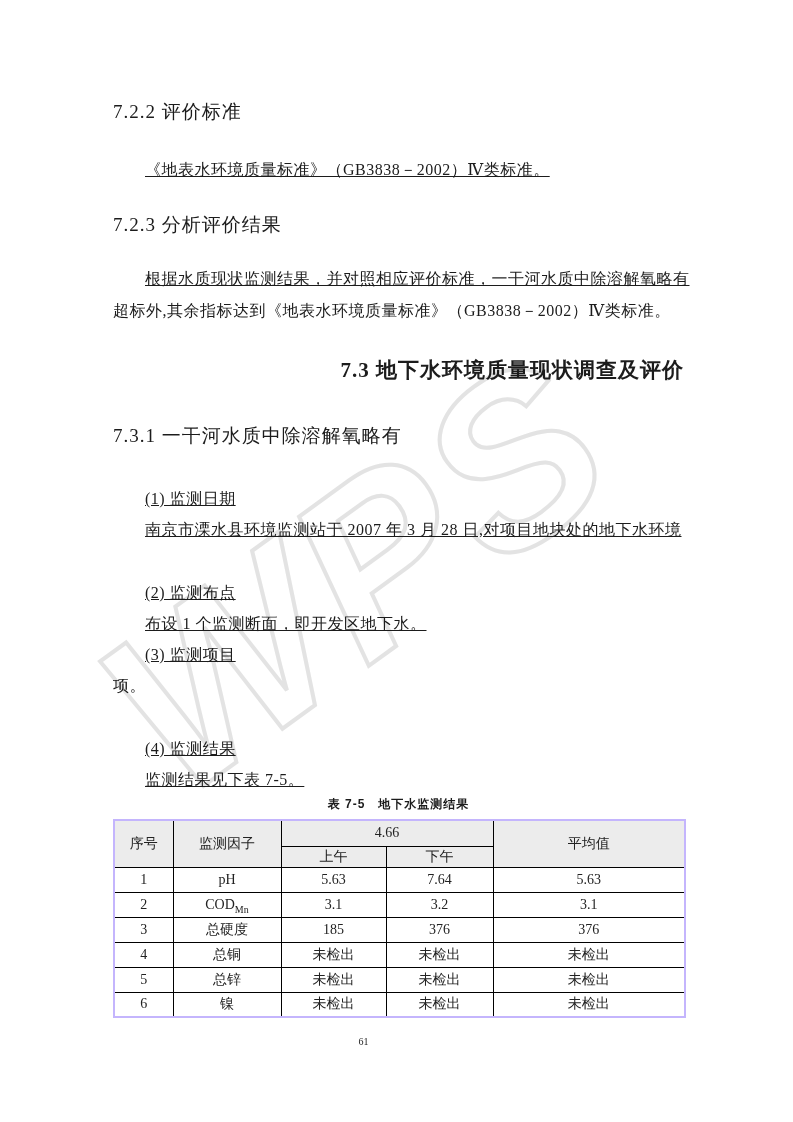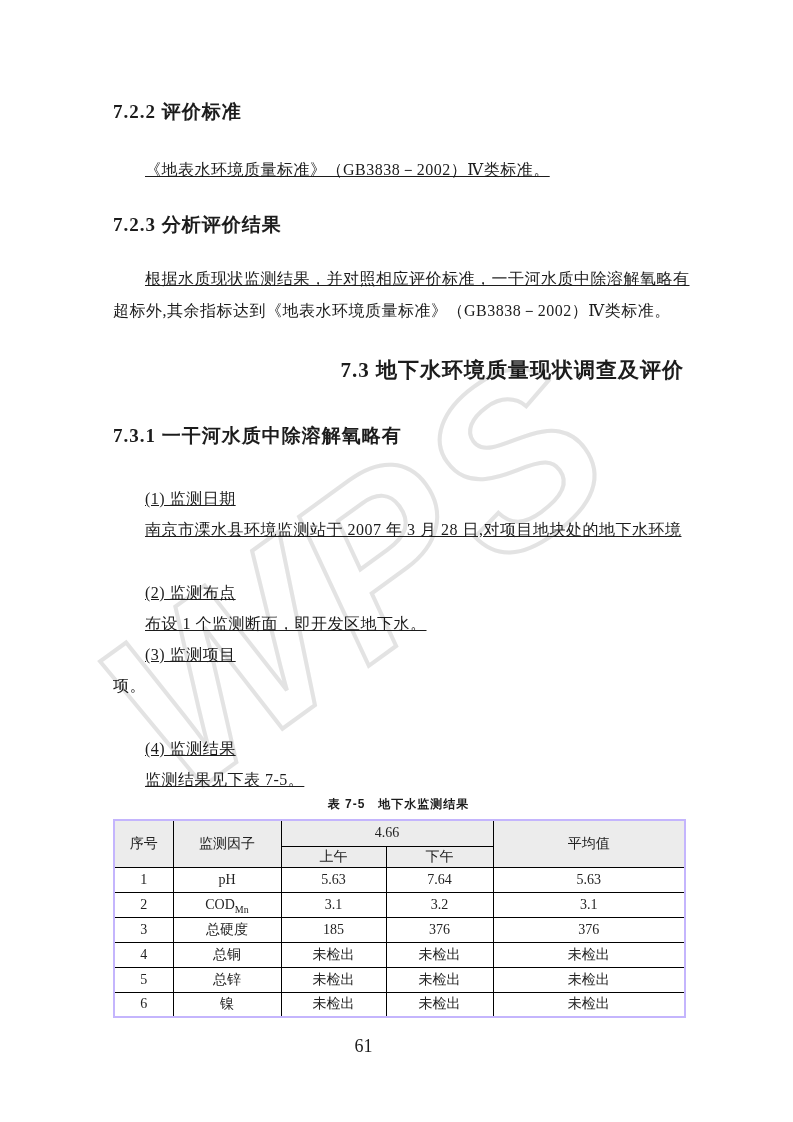--- a/index.html
+++ b/index.html
@@ -25,21 +25,21 @@
     width: 620px;
     height: 280px;
     transform: rotate(-36deg);
     transform-origin: 50% 50%;
     pointer-events: none;
   }
 
   
   .h-sub {
     font-size: 19px;
-    font-weight: bold;
+    font-weight: normal;
     letter-spacing: 1px;
   }
   .h-main {
     font-size: 21px;
     font-weight: bold;
     letter-spacing: 1px;
     text-align: right;
   }
 
   
@@ -79,21 +79,21 @@
   tr.hdr1 { height: 26px; }
   tr.hdr2 { height: 21px; }
   tr.data-row { height: 25px; }
 
   .page-num {
     position: absolute;
     top: 1036px;
     left: 0;
     width: 727px;
     text-align: center;
-    font-size: 18px;
+    font-size: 10px;
   }
 </style>
 </head>
 <body>
 
 <div class="page">
 
   <div class="watermark">
     <svg width="620" height="280" viewBox="0 0 620 280" xmlns="http://www.w3.org/2000/svg">
       <text x="15" y="225" font-family="Liberation Sans, DejaVu Sans, sans-serif" font-size="235" font-weight="bold" font-style="italic" fill="none" stroke="#e3e3e3" stroke-width="4" letter-spacing="6">WPS</text>

